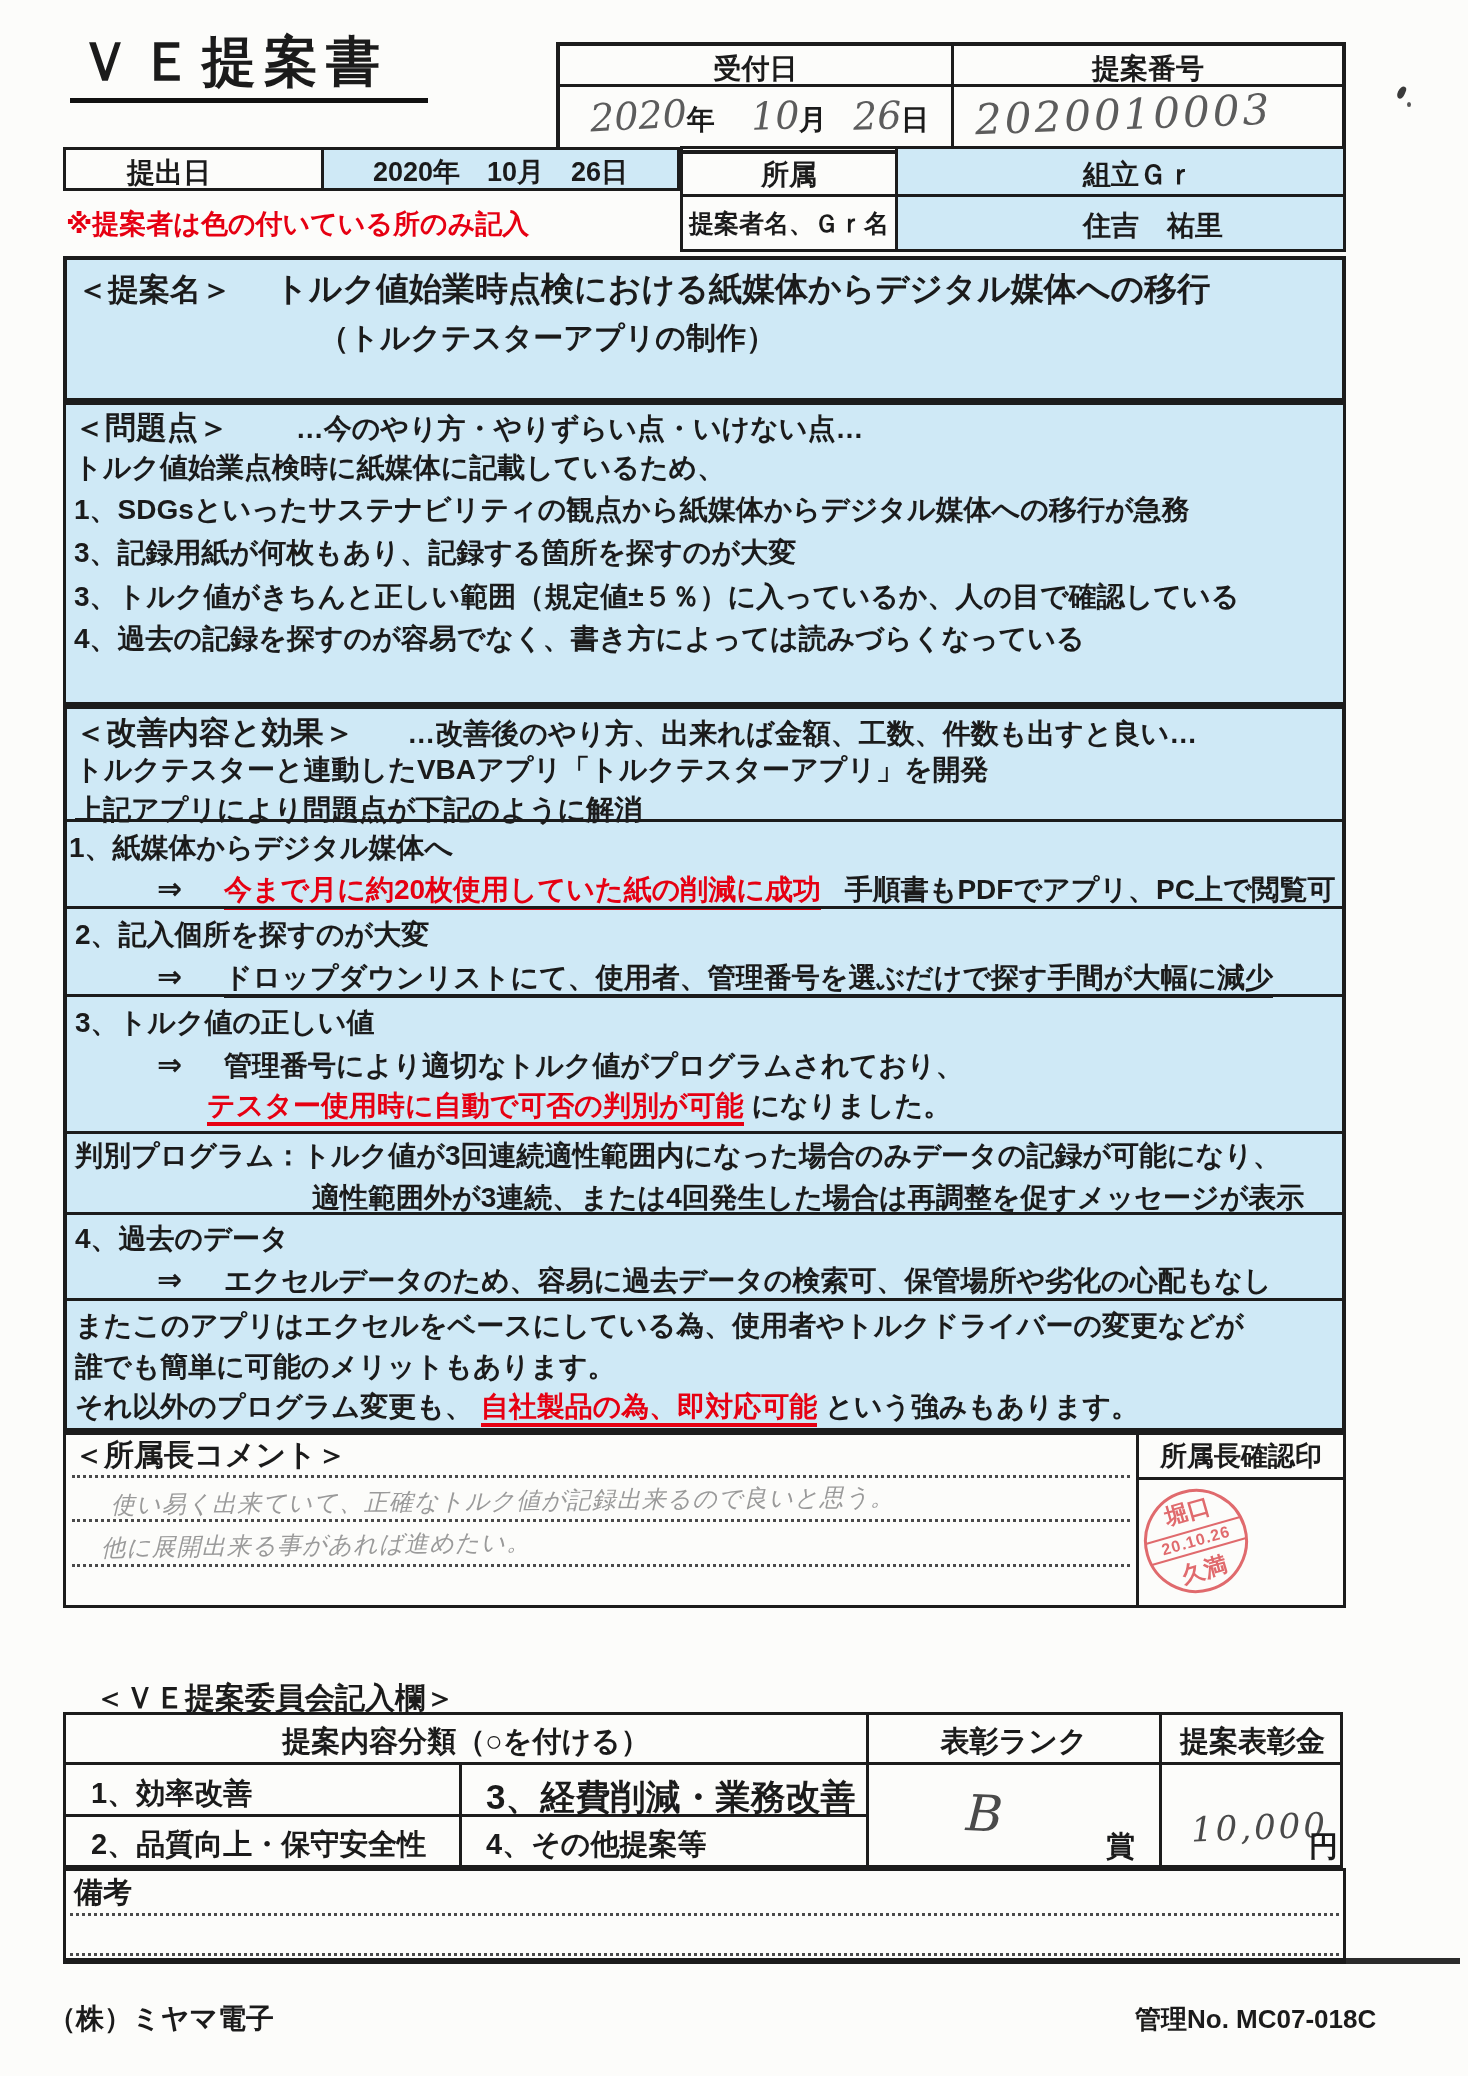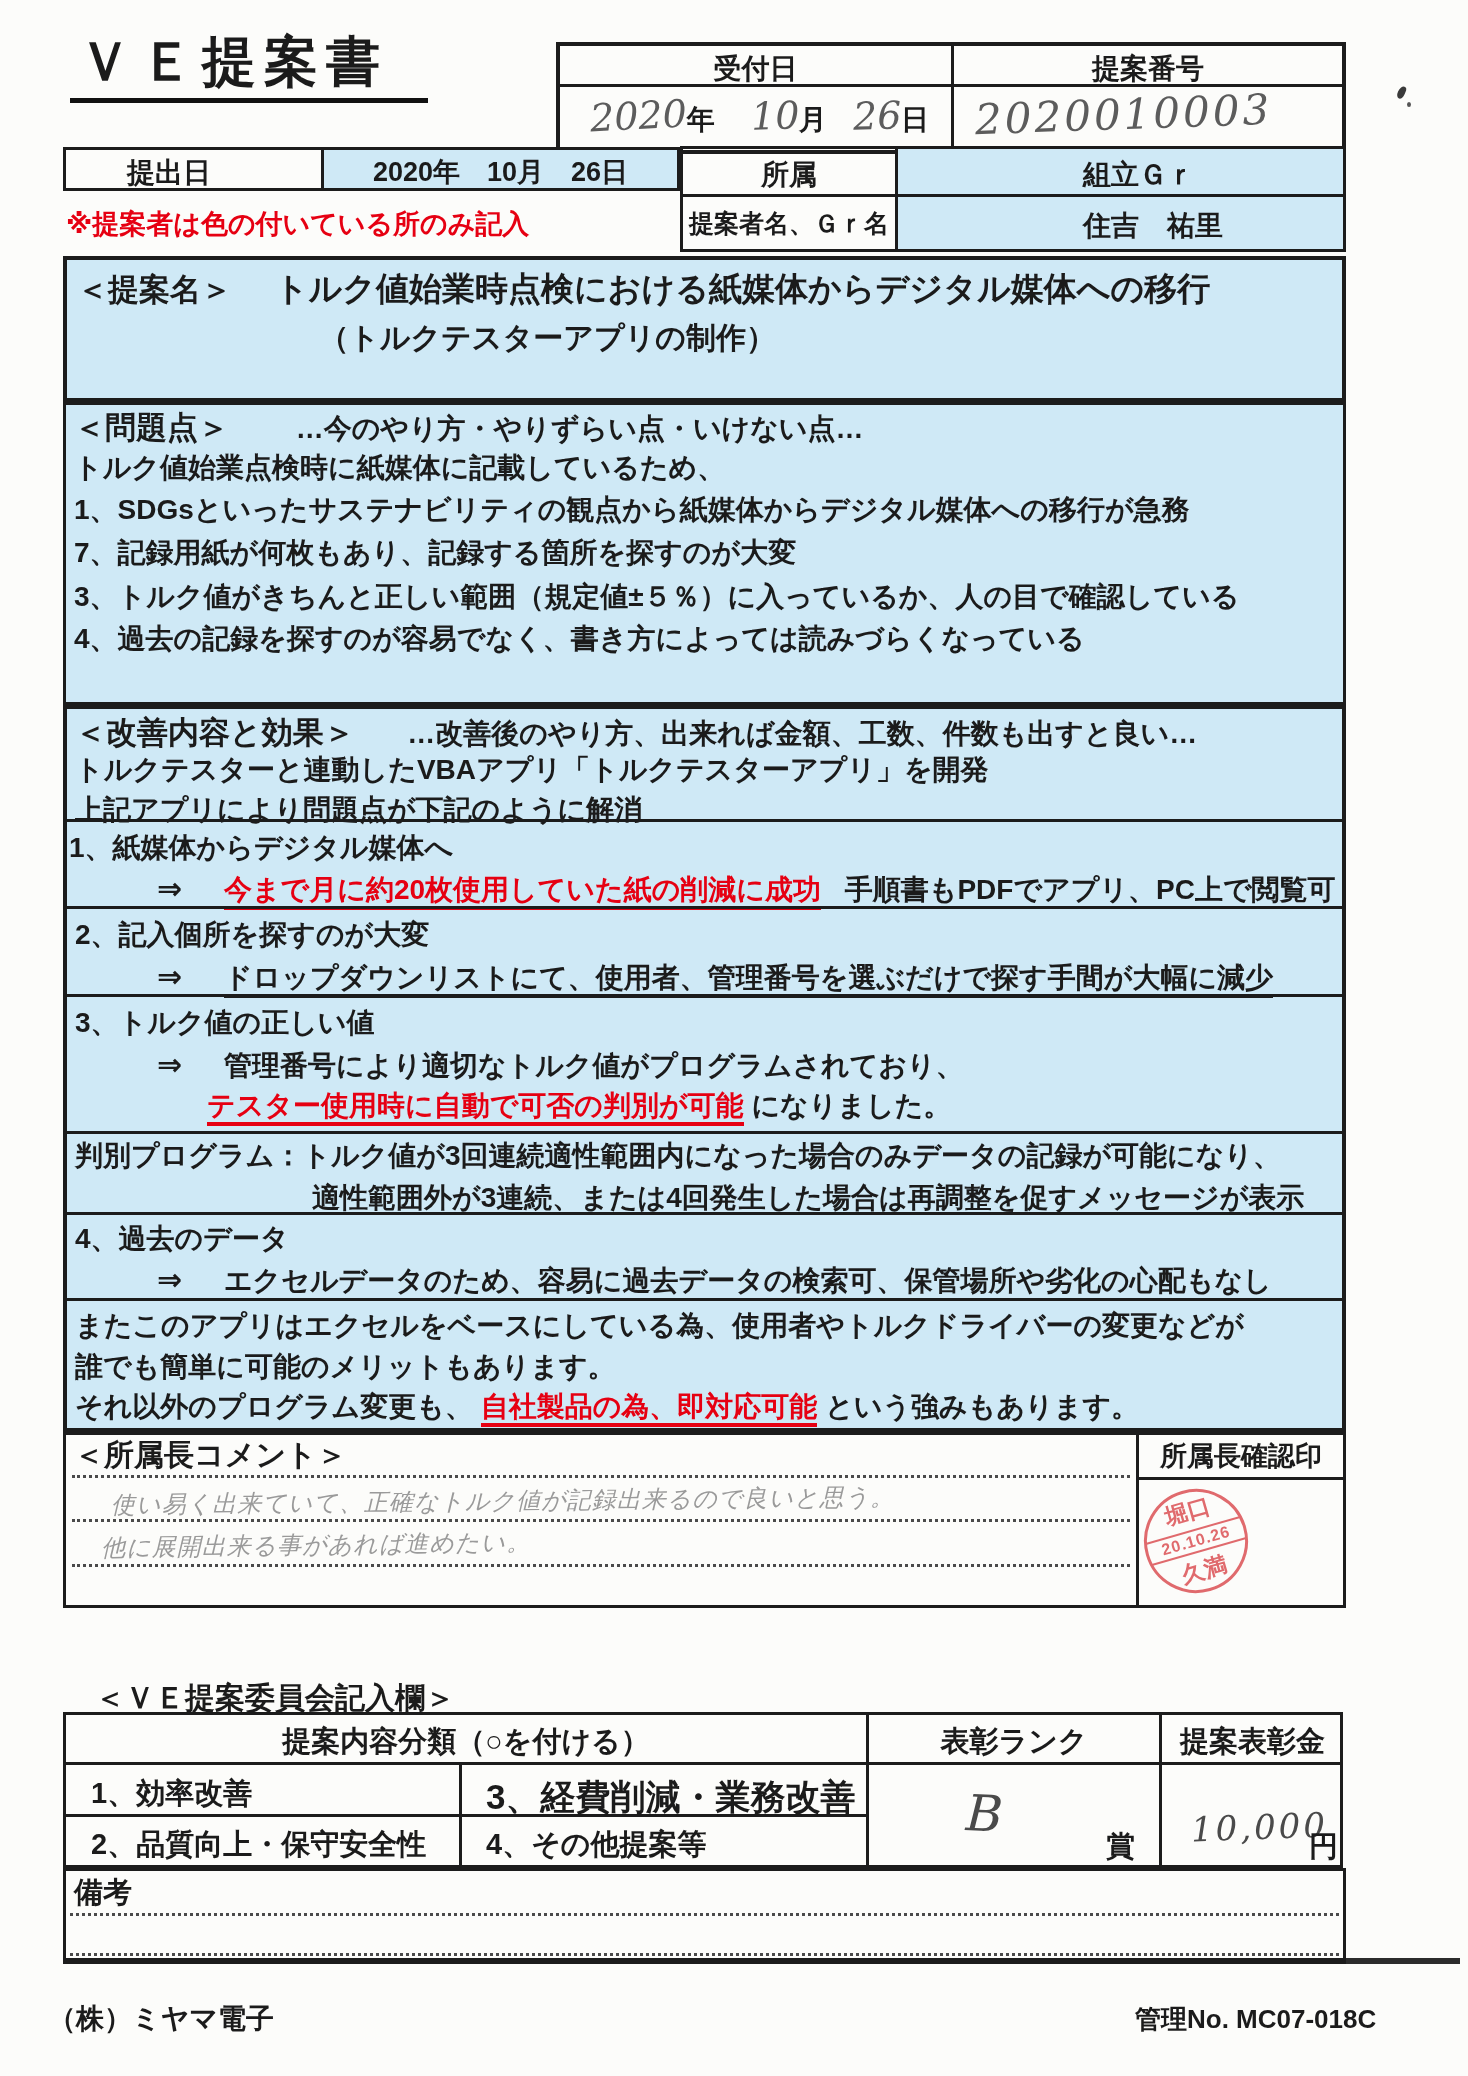--- a/index.html
+++ b/index.html
@@ -76,21 +76,21 @@
     <div class="ln" style="left:252px;top:60px;font-size:30px;">（トルクテスターアプリの制作）</div>
   </div>
 
   <div class="box blue" style="left:63px;top:402px;width:1283px;height:303px;">
     <div class="ln" style="left:8px;top:4px;font-size:31px;">
       <span>＜問題点＞</span>
       <span style="font-size:28px;margin-left:58px;text-align:center;">…今のやり方・やりずらい点・いけない点…</span>
     </div>
     <div class="ln" style="left:8px;top:46px;">トルク値始業点検時に紙媒体に記載しているため、</div>
     <div class="ln" style="left:8px;top:88px;">1、SDGsといったサステナビリティの観点から紙媒体からデジタル媒体への移行が急務</div>
-    <div class="ln" style="left:8px;top:131px;">7、記録用紙が何枚もあり、記録する箇所を探すのが大変</div>
+    <div class="ln" style="left:8px;top:131px;">3、記録用紙が何枚もあり、記録する箇所を探すのが大変</div>
     <div class="ln" style="left:8px;top:175px;">3、トルク値がきちんと正しい範囲（規定値±５％）に入っているか、人の目で確認している</div>
     <div class="ln" style="left:8px;top:217px;">4、過去の記録を探すのが容易でなく、書き方によっては読みづらくなっている</div>
   </div>
 
   <div class="box blue" style="left:63px;top:705px;width:1283px;height:727px;border-width:4px;">
     <div class="ln" style="left:8px;top:5px;font-size:31px;">
       <span>＜改善内容と効果＞</span>
       <span style="font-size:28px;margin-left:44px;">…改善後のやり方、出来れば金額、工数、件数も出すと良い…</span>
     </div>
     <div class="ln" style="left:8px;top:84px;">上記アプリにより問題点が下記のように解消</div>

